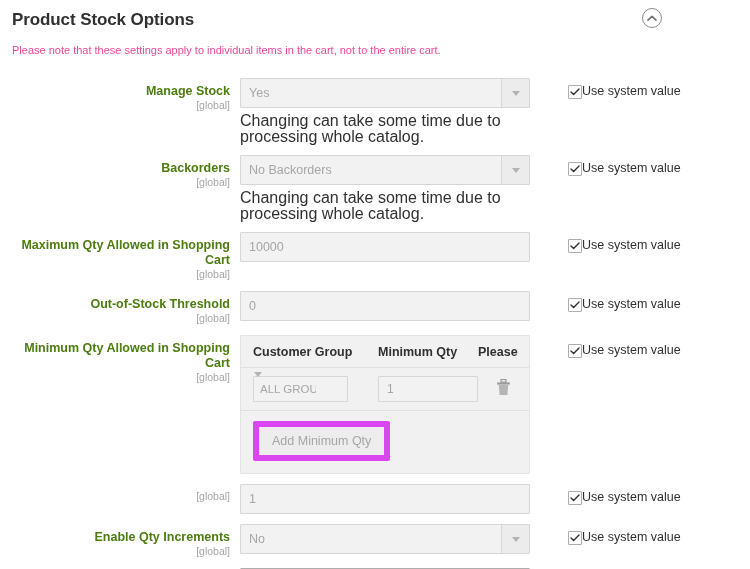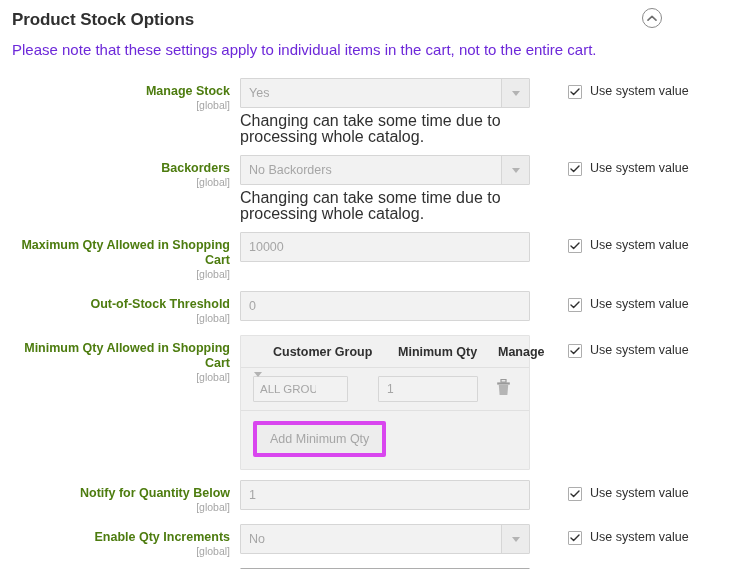--- a/index.html
+++ b/index.html
@@ -36,22 +36,22 @@
     border: 1px solid #8a8a8a;
     border-radius: 50%;
     background: #fff;
     display: flex; align-items: center; justify-content: center;
     cursor: pointer;
   }
   .collapse-toggle svg { display:block; }
 
   
   .section-note {
-    font-size: 15px;
-    color: #6d28d9;
+    font-size: 11px;
+    color: #ec4899;
     padding: 6px 12px 0 12px;
     line-height: 16px;
   }
 
   
   .fields { margin-top: 20px; }
 
   .field-row {
     position: relative;
     display: flex;
@@ -143,21 +143,20 @@
     line-height: 16px;
   }
 
   
   .sysval {
     position: absolute;
     left: 568px;
     top: 6px;
     display: flex;
     align-items: center;
-    gap: 8px;
   }
   .cbox {
     width: 14px; height: 14px;
     border: 1px solid #adadad;
     background: #fff;
     border-radius: 1px;
     display:flex; align-items:center; justify-content:center;
     flex: 0 0 14px;
   }
   .cbox svg { display:block; }
@@ -178,21 +177,21 @@
   .mq-head {
     display: flex;
     padding: 9px 12px 8px 12px;
     border-bottom: 1px solid #e0e0e0;
   }
   .mq-head .th {
     font-size: 12.5px;
     font-weight: bold;
     color: #303030;
   }
-  .th-group { flex: 0 0 125px; margin-left: 20px; }
+  .th-group { flex: 0 0 125px; }
   .th-qty   { flex: 0 0 100px; }
   .th-action{ flex: 1 1 auto; text-align: right; }
 
   .mq-row {
     display: flex;
     align-items: center;
     padding: 8px 12px;
     border-bottom: 1px solid #e0e0e0;
   }
   .mq-cell-group { flex: 0 0 125px; }
@@ -229,21 +228,21 @@
     padding-left: 8px;
     overflow: hidden;
     white-space: nowrap;
   }
 
   .trash-btn { cursor: pointer; display:block; }
 
   .mq-foot { padding: 10px 12px 12px 12px; }
   .add-btn {
     display: inline-block;
-    border: 4px solid #d946ef;
+    border: 6px solid #d946ef;
     background: #ededed;
     border-radius: 2px;
     font-size: 12.5px;
     color: #a6a6a6;
     padding: 7px 13px 7px 13px;
     line-height: 14px;
     cursor: pointer;
   }
 
   .row-tall .sysval { top: 8px; }
@@ -357,21 +356,21 @@
     <div class="field-row row-tall">
       <div class="field-label">
         <span class="lbl">Minimum Qty Allowed in Shopping Cart</span>
         <span class="scope">[global]</span>
       </div>
       <div class="field-control">
         <div class="minqty-table">
           <div class="mq-head">
             <div class="th th-group">Customer Group</div>
             <div class="th th-qty">Minimum Qty</div>
-            <div class="th th-action">Manage</div>
+            <div class="th th-action">Please</div>
           </div>
           <div class="mq-row">
             <div class="mq-cell-group">
               <div class="mini-select">
                 <div class="mval">ALL GROUPS</div>
                 <div class="arrow-btn"><span class="caret"></span></div>
               </div>
             </div>
             <div class="mq-cell-qty">
               <div class="mini-input">1</div>
@@ -396,21 +395,20 @@
           <svg width="10" height="8" viewBox="0 0 10 8" aria-hidden="true">
             <path d="M1 4 L3.6 6.4 L9 1" fill="none" stroke="#303030" stroke-width="1.4" stroke-linecap="round" stroke-linejoin="round"></path>
           </svg>
         </span>
         <span class="cbl">Use system value</span>
       </div>
     </div>
 
     <div class="field-row">
       <div class="field-label">
-        <span class="lbl">Notify for Quantity Below</span>
         <span class="scope">[global]</span>
       </div>
       <div class="field-control">
         <div class="ctl is-input">
           <div class="val">1</div>
         </div>
       </div>
       <div class="sysval">
         <span class="cbox">
           <svg width="10" height="8" viewBox="0 0 10 8" aria-hidden="true">

